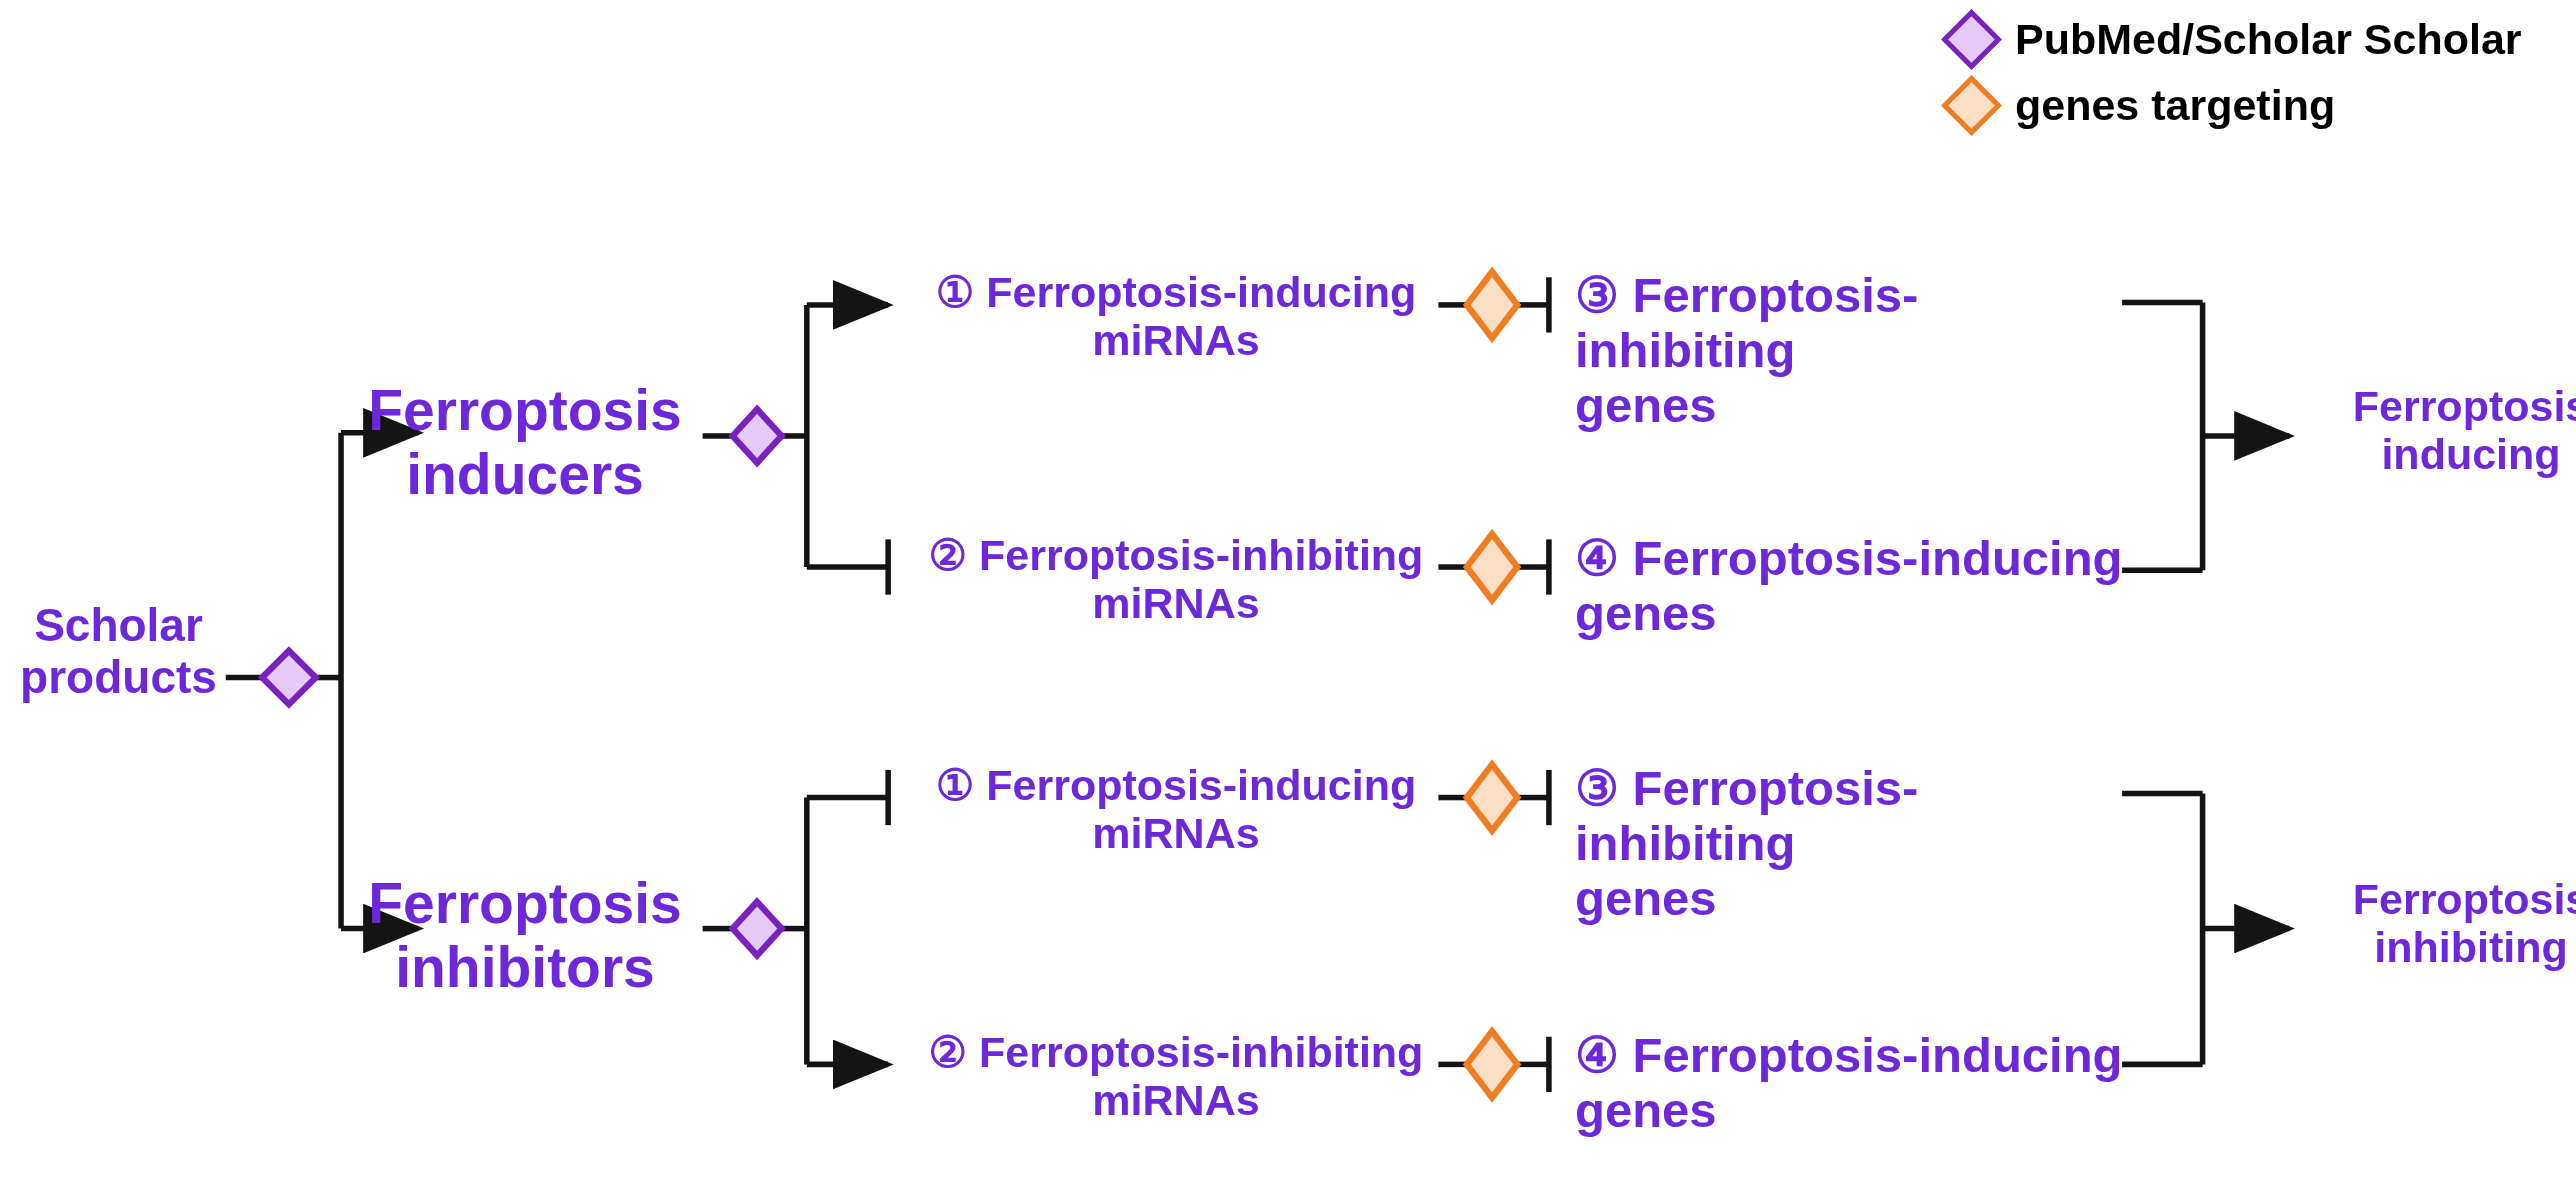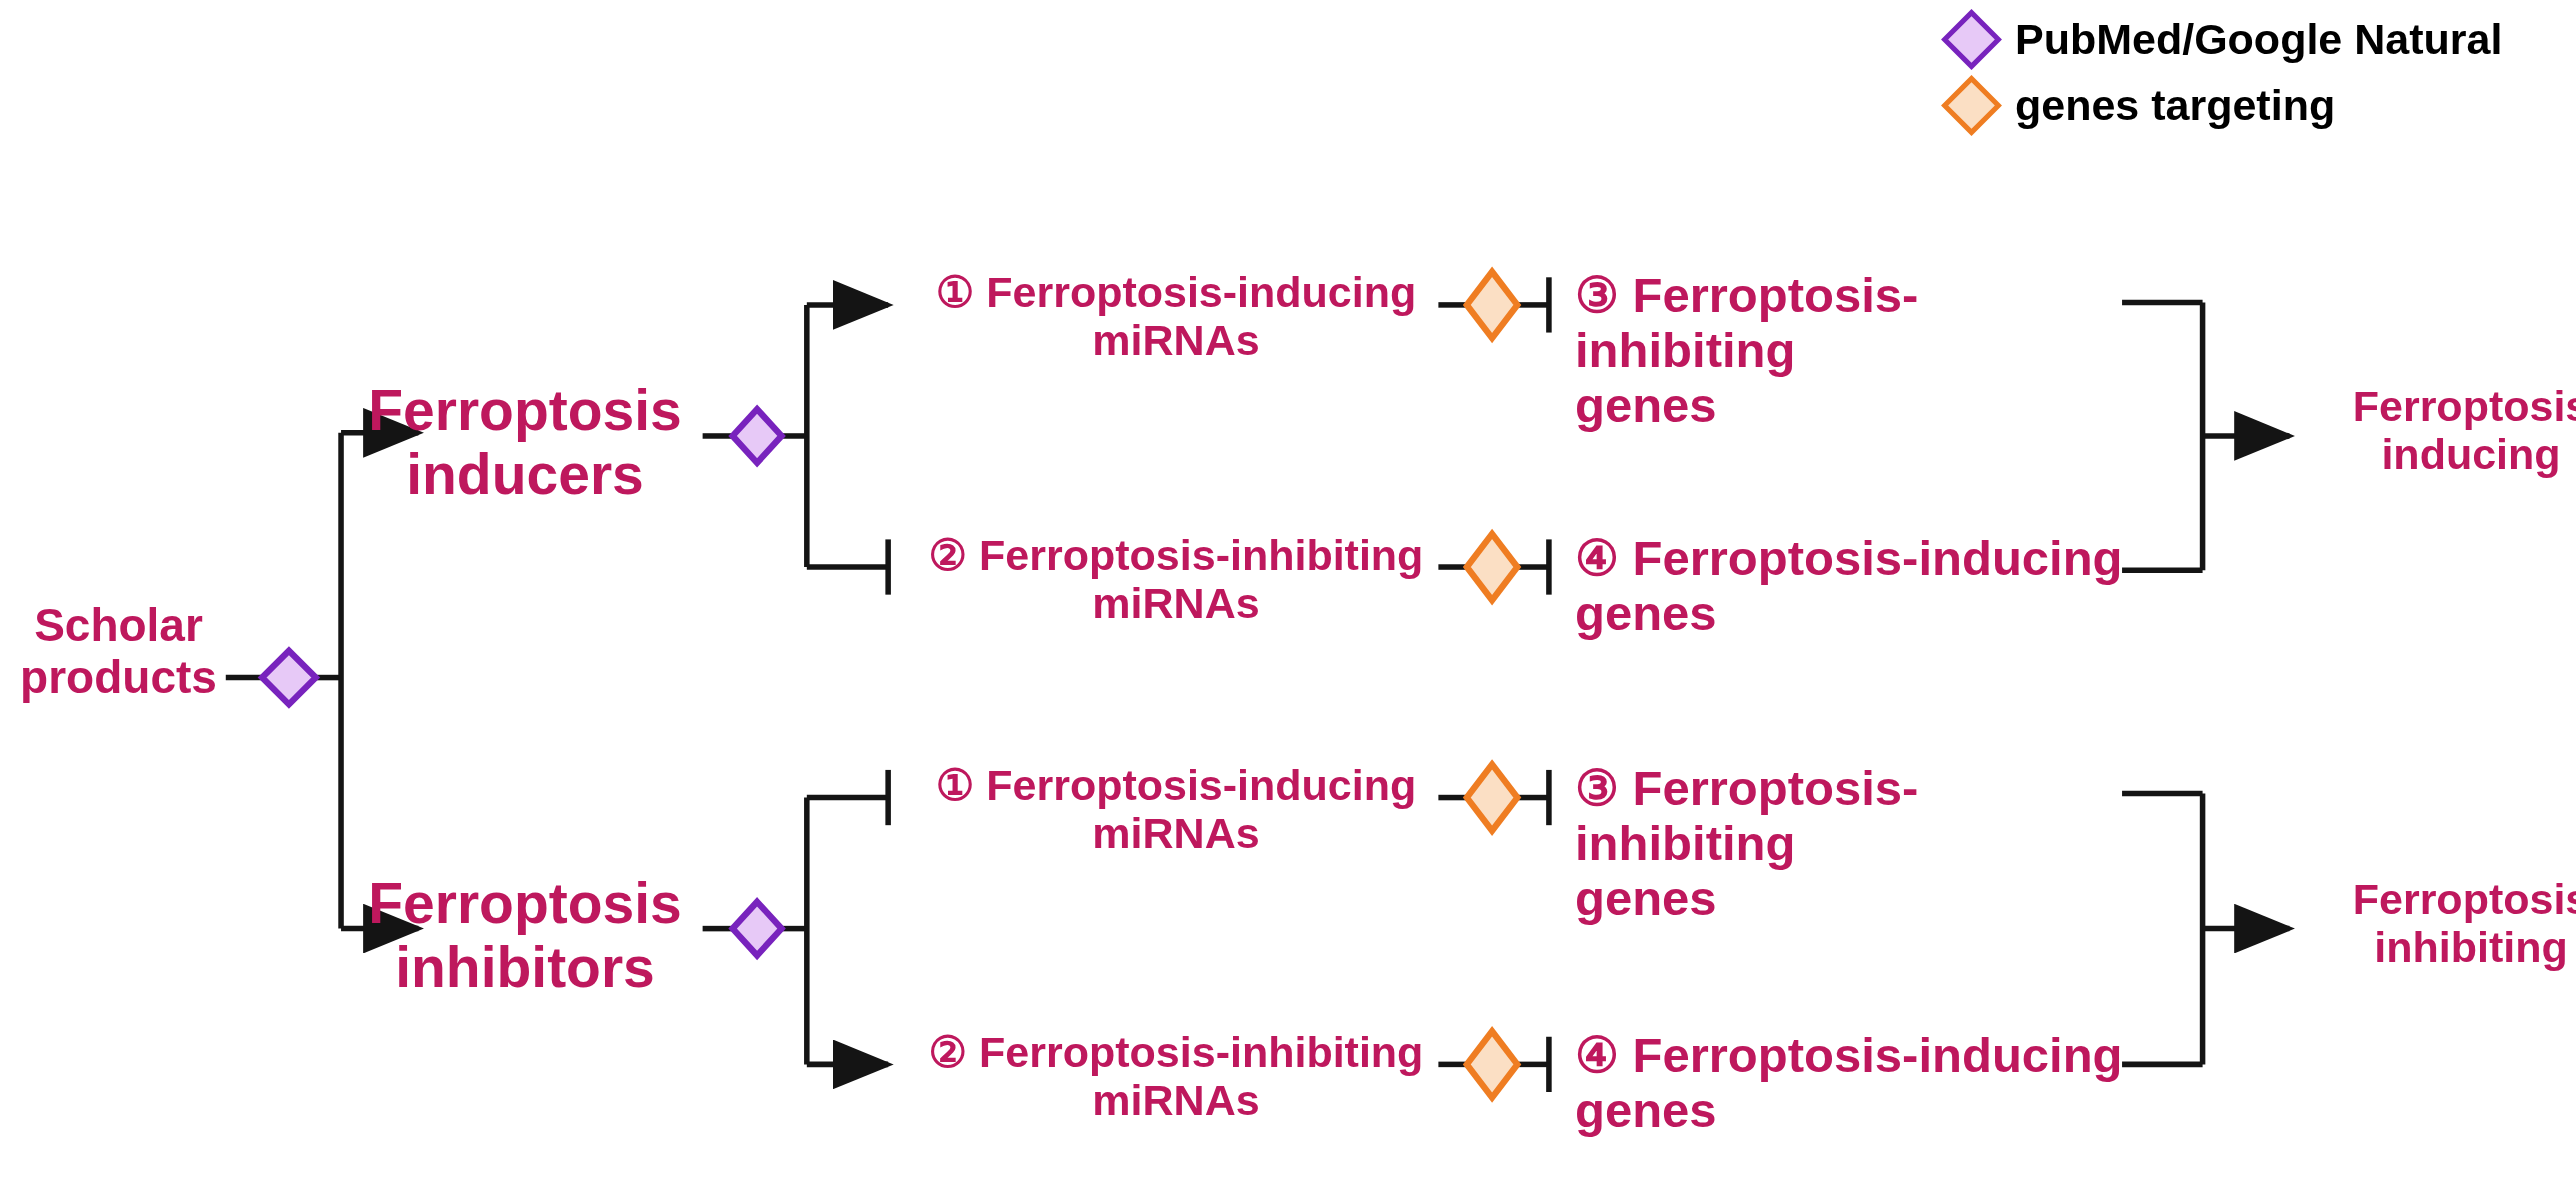--- a/index.html
+++ b/index.html
@@ -17,21 +17,21 @@
   }
   svg#wires {
     position: absolute;
     left: 0; top: 0;
     width: 2576px;
     height: 1183px;
   }
   .node-label {
     position: absolute;
     font-weight: bold;
-    color: #be185d;
+    color: #6d28d9;
     line-height: 1.12;
     text-align: center;
     white-space: pre-line;
   }
   .lbl-root {
     font-size: 46px;
     width: 237px;
     left: 0px;
     top: 600px;
     text-align: center;
@@ -164,21 +164,21 @@
       <polygon points="1890,344 1922,386 1890,428 1858,386" fill="#fbdfc4" stroke="#ef7d22" stroke-width="8"></polygon>
       <polygon points="1890,676 1922,718 1890,760 1858,718" fill="#fbdfc4" stroke="#ef7d22" stroke-width="8"></polygon>
       <polygon points="1890,968 1922,1010 1890,1052 1858,1010" fill="#fbdfc4" stroke="#ef7d22" stroke-width="8"></polygon>
       <polygon points="1890,1306 1922,1348 1890,1390 1858,1348" fill="#fbdfc4" stroke="#ef7d22" stroke-width="8"></polygon>
     </g>
   </svg>
 
   <div class="legend">
     <div class="legend-row">
       <span class="dia dia-purple"></span>
-      <span class="legend-text">PubMed/Google Natural</span>
+      <span class="legend-text">PubMed/Scholar Scholar</span>
     </div>
     <div class="legend-row">
       <span class="dia dia-orange"></span>
       <span class="legend-text">genes targeting</span>
     </div>
   </div>
 
   <div class="node-label lbl-root">Scholar
 products</div>
 

